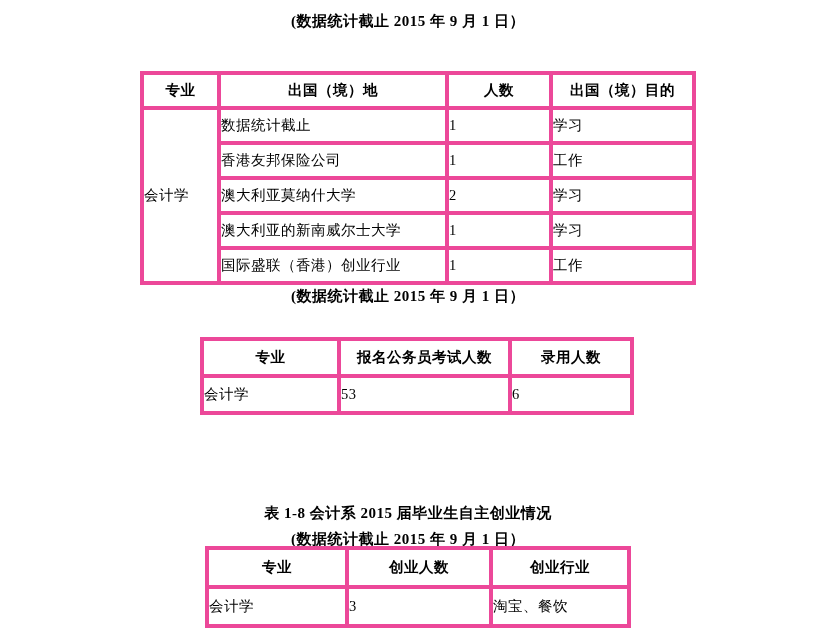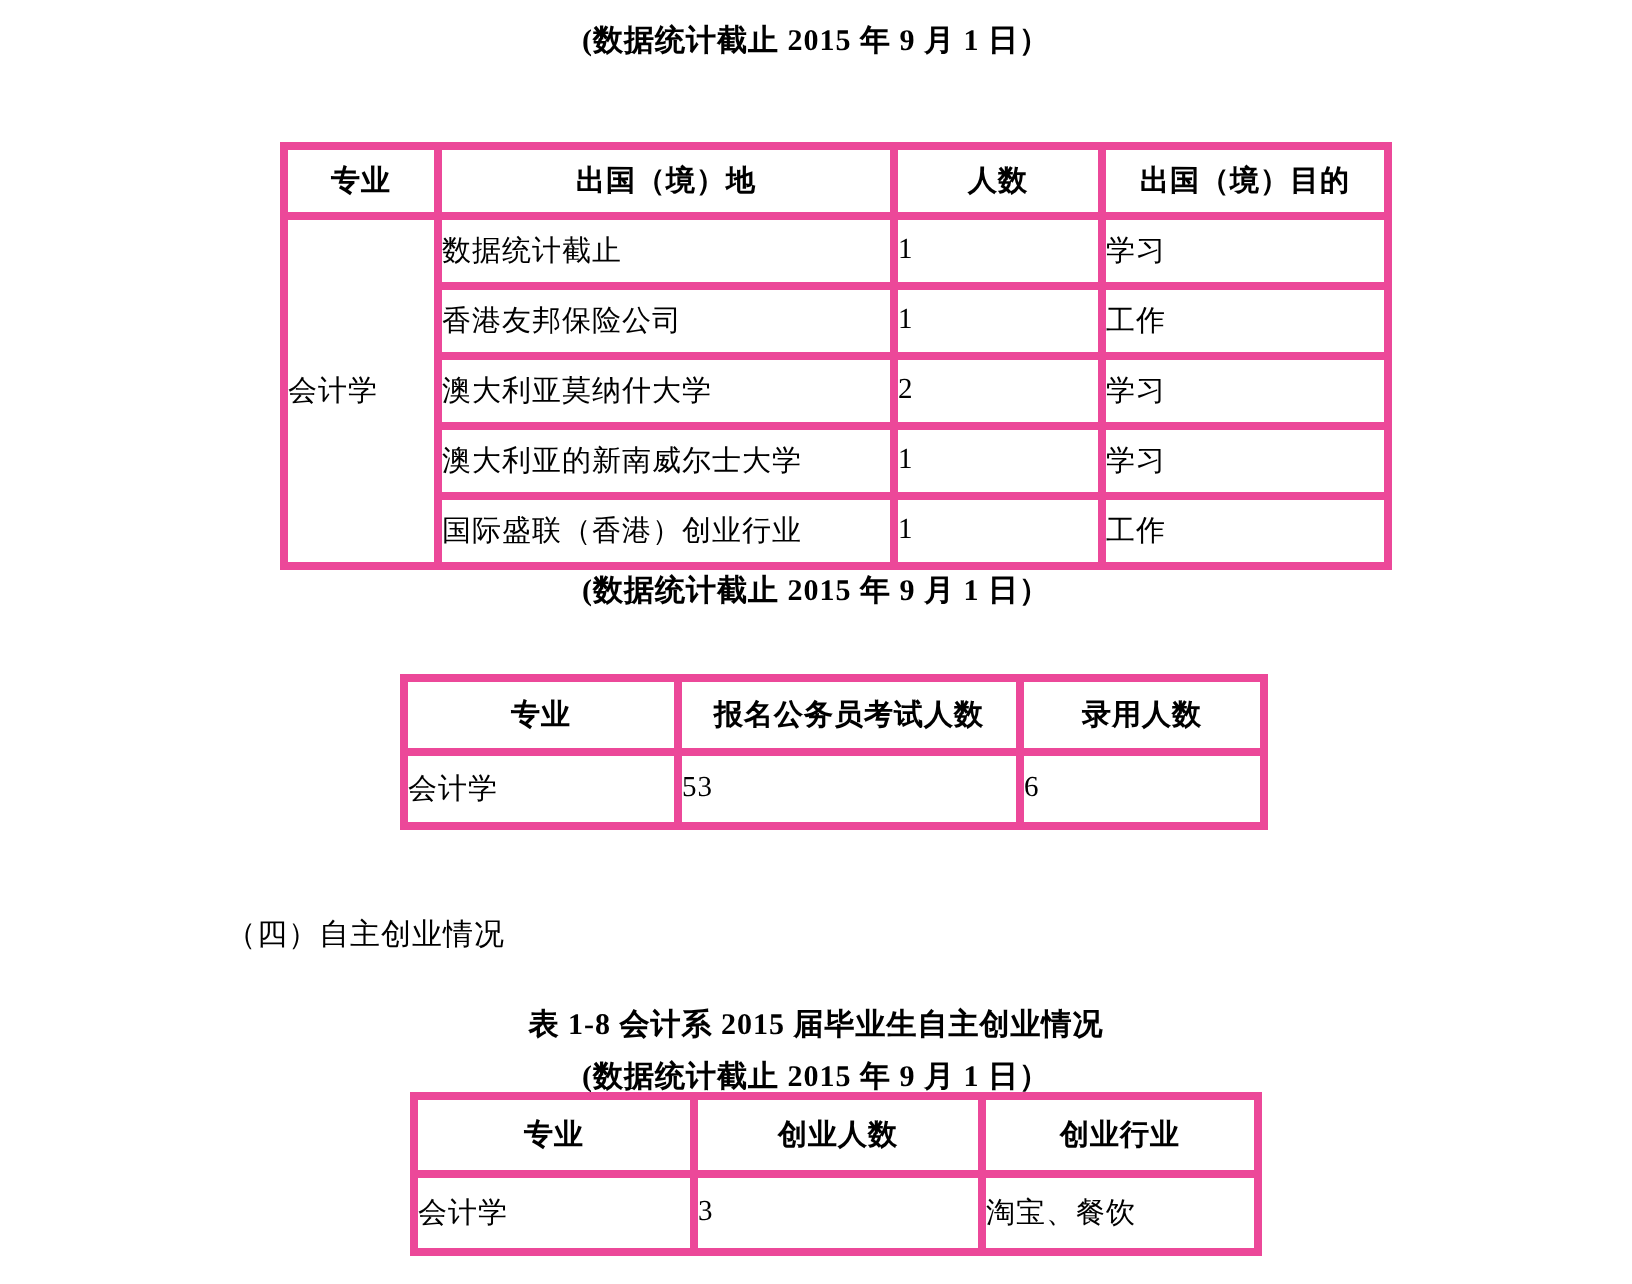--- a/index.html
+++ b/index.html
@@ -172,21 +172,20 @@
     </thead>
     <tbody>
       <tr>
         <td class="c1">会计学</td>
         <td class="c2 num">53</td>
         <td class="c3 num">6</td>
       </tr>
     </tbody>
   </table>
 
-  <div id="sec-heading" class="section-heading">（四）自主创业情况</div>
 
   <div id="title-1-8" class="tbl-title">
     <span>表 1-8  会计系 2015 届毕业生自主创业情况</span>
     <span class="sub">(数据统计截止 2015 年 9 月 1 日）</span>
   </div>
 
   <table id="table-1-8">
     <thead>
       <tr>
         <th class="c1">专业</th>

